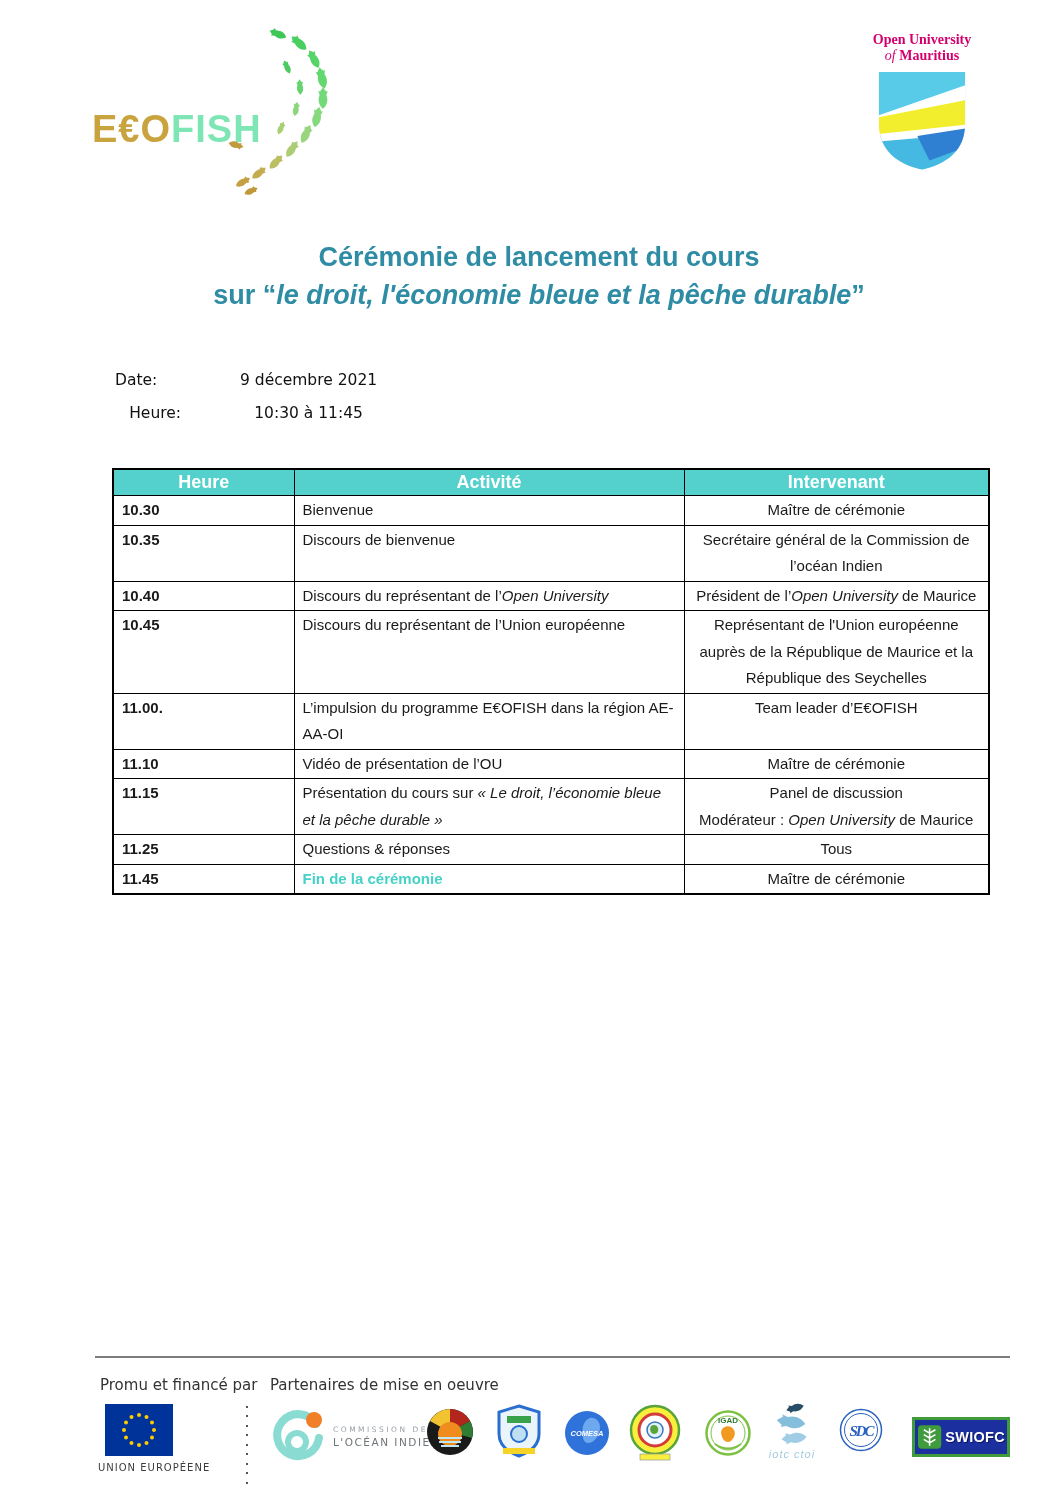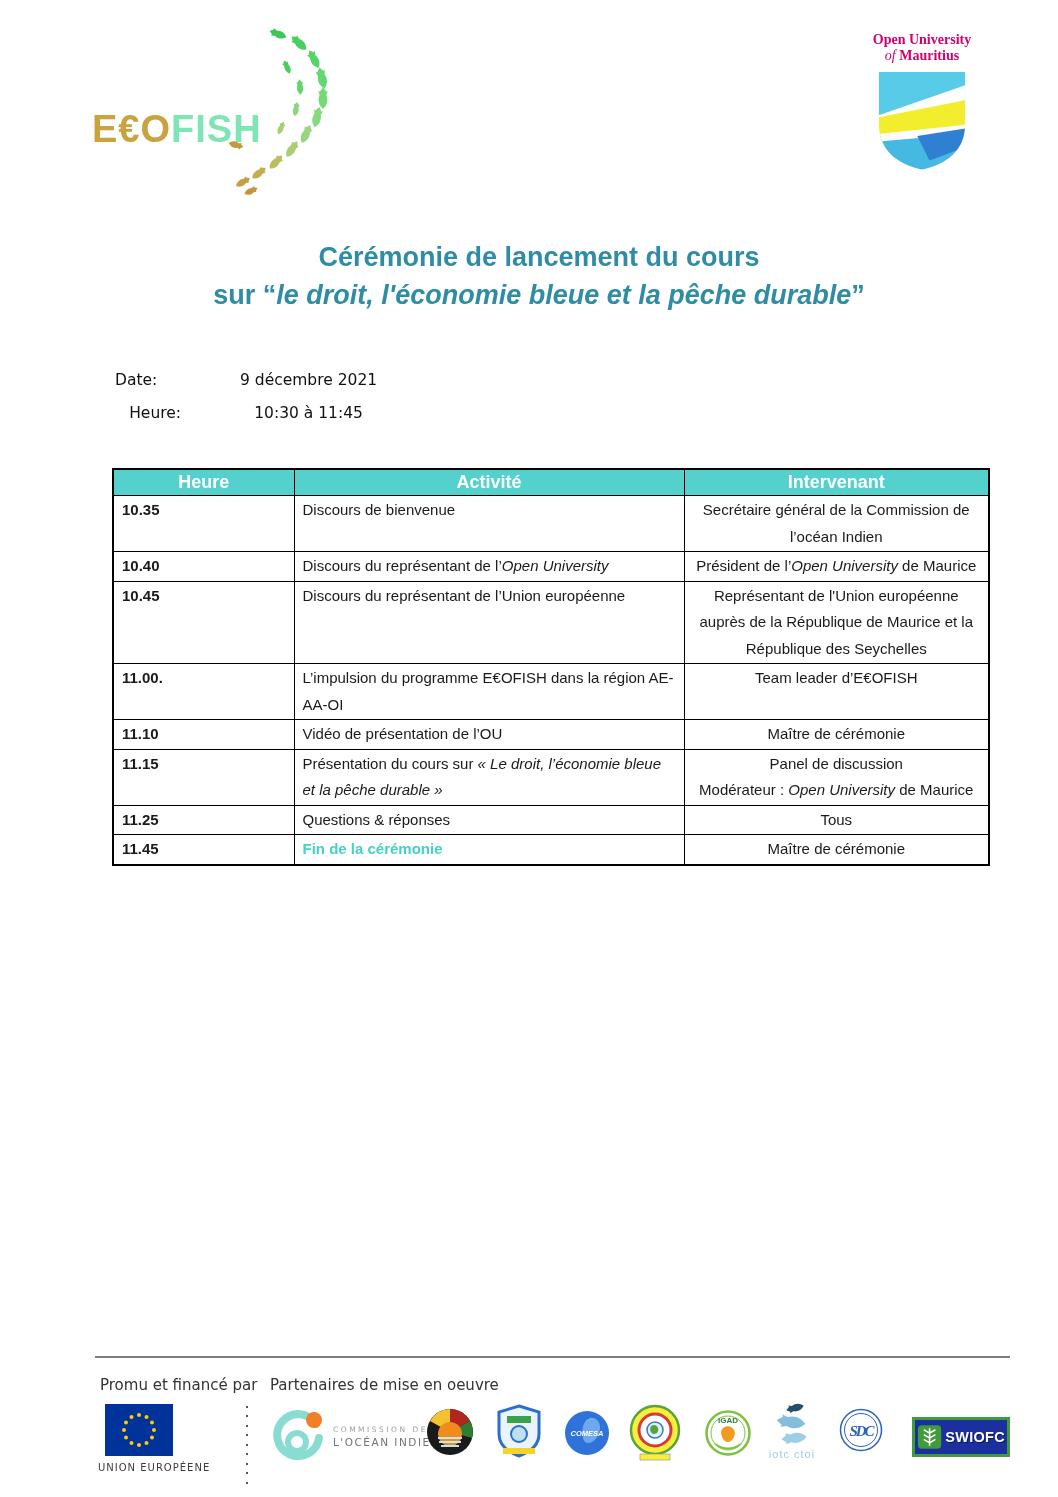--- a/index.html
+++ b/index.html
@@ -58,21 +58,21 @@
 
   .logo{position:absolute;}
   .coi{left:272px;top:1408px;display:flex;align-items:center;}
   .coi-text{margin-left:9px;font-family:"DejaVu Sans",sans-serif;}
   .coi-l1{font-size:7.5px;letter-spacing:2.5px;color:#9aa0a6;white-space:nowrap;}
   .coi-l2{font-size:10.5px;letter-spacing:1.5px;color:#6f7478;white-space:nowrap;margin-top:2px;}
 
   .lta{left:426px;top:1408px;} .lvfo{left:494px;top:1404px;} .comesa{left:564px;top:1410px;}
   .eac{left:628px;top:1404px;} .igad{left:705px;top:1410px;}
   .iotc{left:766px;top:1400px;width:52px;text-align:center;}
-  .iotc-label{font-size:11px;color:#a3cbdd;letter-spacing:1px;margin-top:-2px;}
+  .iotc-label{font-size:11px;color:#a3cbdd;letter-spacing:1px;margin-top:-2px;font-style:italic;}
   .sadc{left:839px;top:1408px;}
   .swiofc{left:912px;top:1417px;width:88px;height:34px;background:#1b2f9e;
           border:3px solid #3f9b3b;display:flex;align-items:center;gap:3px;padding:0 2px;box-sizing:content-box;}
   .swiofc-text{color:#fff;font-weight:800;font-size:14.5px;letter-spacing:0.3px;
                text-shadow:1px 1px 0 #0a1560;}
 </style>
 </head>
 <body>
 
 <div id="page">
@@ -151,20 +151,25 @@
       </colgroup>
     <thead>
       <tr>
         <th>Heure</th>
         <th>Activité</th>
         <th>Intervenant</th>
       </tr>
     </thead>
     <tbody>
         <tr>
+          <td class="time"><span>10.30</span></td>
+          <td class="act"><span>Bienvenue</span></td>
+          <td class="spk"><span>Maître de cérémonie</span></td>
+        </tr>
+        <tr>
           <td class="time"><span>10.35</span></td>
           <td class="act"><span>Discours de bienvenue</span></td>
           <td class="spk"><span>Secrétaire général de la Commission de l’océan Indien</span></td>
         </tr>
         <tr>
           <td class="time"><span>10.40</span></td>
           <td class="act"><span>Discours du représentant de l’</span><em>Open University</em></td>
           <td class="spk"><span>Président de l’</span><em>Open University</em><span> de Maurice</span></td>
         </tr>
         <tr>

